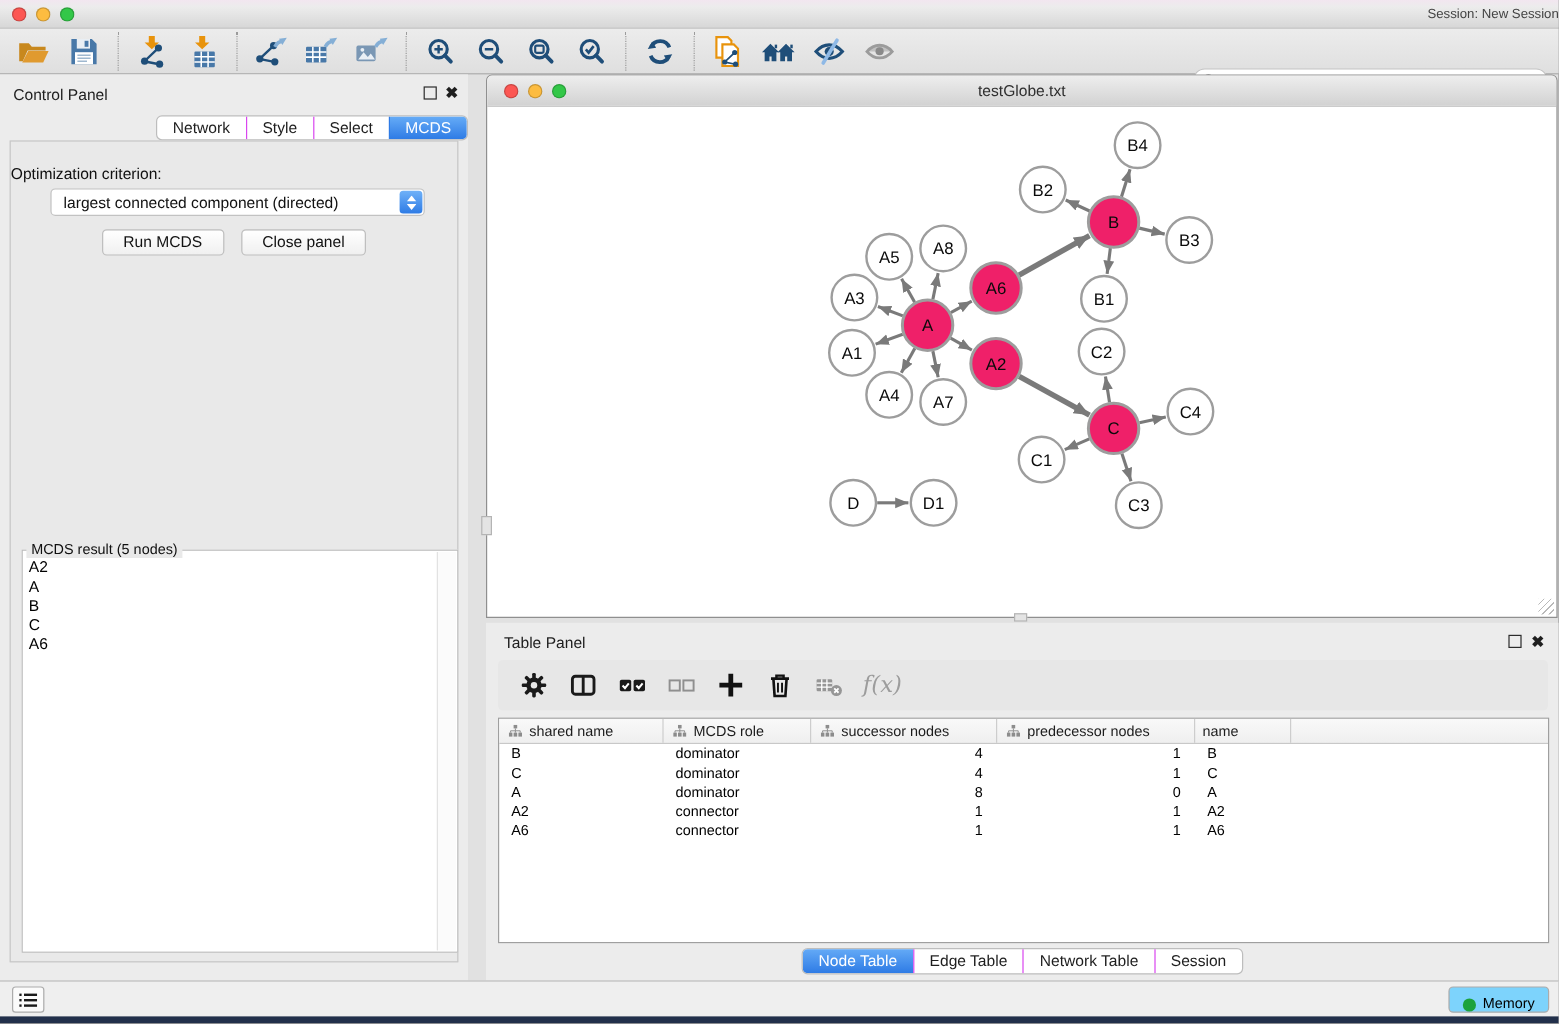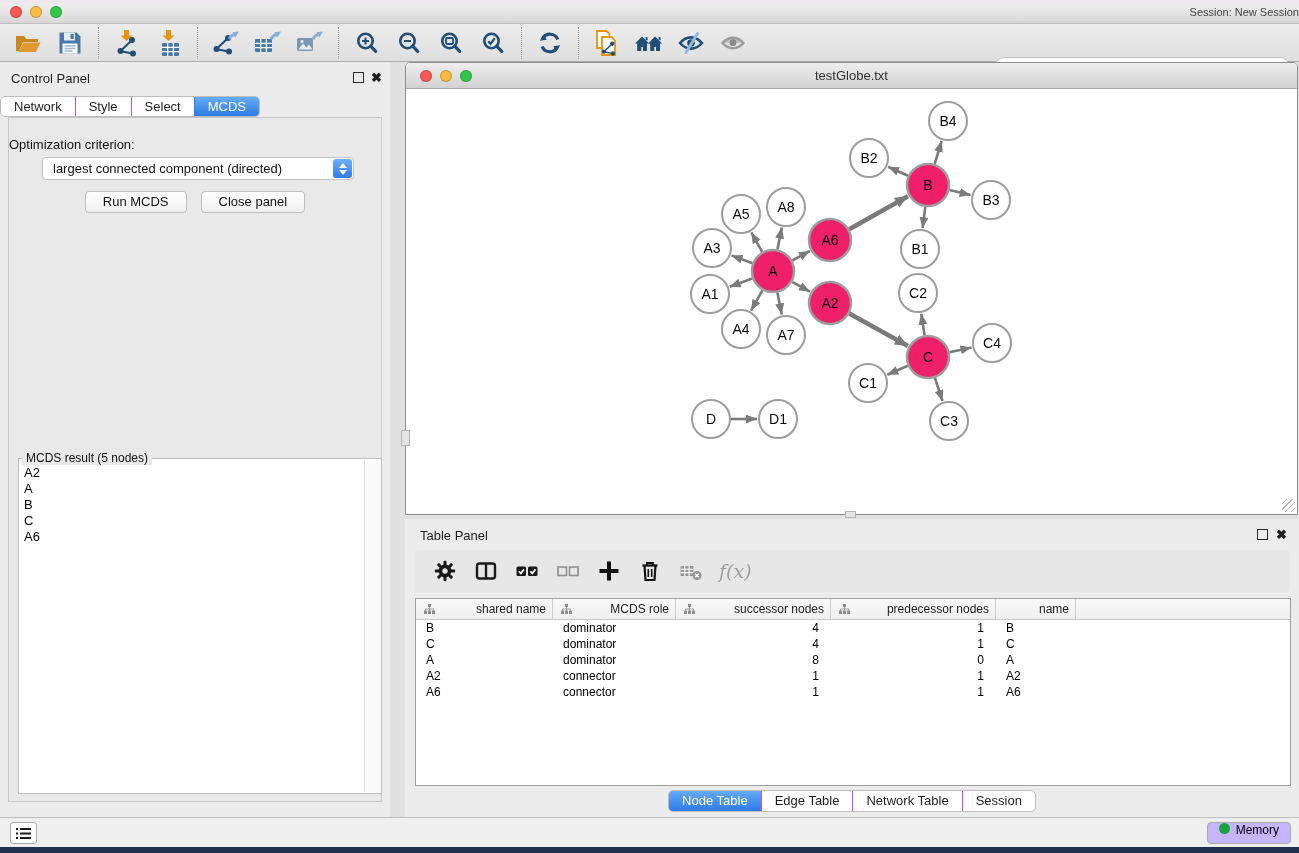--- a/index.html
+++ b/index.html
@@ -28,21 +28,21 @@
   .cpanel { position:absolute; left:0; top:62px; width:390px; height:755px; background:#ECECEC; }
   .cpanel-head, .tpanel-head { position:relative; height:33px; }
   .panel-title { position:absolute; left:11px; top:9px; font-size:13px; color:#1E1E1E; }
   .float-icon { position:absolute; top:10px; width:11px; height:11px; border:1.5px solid #2B2B2B; cursor:pointer; }
   .close-icon { position:absolute; top:8px; font-size:13px; font-weight:bold; color:#1E1E1E; cursor:pointer; line-height:15px; }
 
   .seg { display:flex; border:1px solid #BDBDBD; border-radius:5px; background:#FFF; height:21px; overflow:hidden; }
   .seg-item { padding:0 13px; font-size:13px; line-height:20px; color:#1E1E1E; cursor:pointer; white-space:nowrap; }
   .seg-item + .seg-item { border-left:1px solid #d946ef; }
   .seg-item.selected { background:linear-gradient(#66ACF7,#2E7BE5); color:#FFF; border-left-color:#2E7BE5; }
-  .cp-tabs { position:absolute; top:34px; left:0; right:0; display:flex; justify-content:flex-start; }
+  .cp-tabs { position:absolute; top:34px; left:0; right:0; display:flex; justify-content:flex-end; }
 
   .cp-body { position:absolute; left:8px; right:8px; top:55px; bottom:15px; background:#E9E9E9; border:1px solid #C6C6C6; }
   .opt-label { position:absolute; top:19px; left:0; right:0; text-align:left; font-size:13px; color:#101010; }
   .dropdown { position:absolute; left:33px; top:39px; width:312px; height:23px; background:#FFF;
     border:1px solid #C2C2C2; border-radius:4px; font-size:13px; line-height:21px; color:#111;
     padding-left:10px; cursor:pointer; }
   .dd-stepper { position:absolute; right:1px; top:1px; bottom:1px; width:19px; border-radius:3px;
     background:linear-gradient(#6FB1F8,#2E7BE5); display:flex; flex-direction:column; align-items:center; justify-content:center; gap:2px; }
   .dd-stepper svg { display:block; }
   .btn-row { position:absolute; top:73px; left:0; right:0; display:flex; justify-content:center; gap:14px; }
@@ -72,35 +72,35 @@
   .tpanel { position:absolute; left:405px; top:519px; width:894px; height:298px; background:#ECECEC; }
   .ttoolbar { position:absolute; left:10px; right:9px; top:31px; height:42px; background:#E7E7E7;
     border-radius:4px; display:flex; align-items:center; gap:15px; padding-left:17px; }
   .ttoolbar .tbicon { width:26px; height:26px; }
   .fx-label { font-family:"DejaVu Serif", serif; font-style:italic; font-size:19px; color:#9C9C9C; cursor:default; }
 
   .dtable { position:absolute; left:10px; right:8px; top:79px; height:188px; background:#FFF; border:1px solid #9F9F9F; overflow:hidden; }
   .dt-header { display:flex; height:21px; background:linear-gradient(#F9F9F9,#EFEFEF); border-bottom:1px solid #C8C8C8; }
   .dt-hcell { display:flex; align-items:center; border-right:1px solid #CDCDCD; font-size:12px; color:#1C1C1C; cursor:pointer; }
   .dt-hcell .hicon { margin-left:8px; display:flex; }
-  .dt-hcell .hlabel { flex:1; text-align:right; padding:0 6px; }
+  .dt-hcell .hlabel { flex:1; text-align:left; padding:0 6px; }
   .dt-hcell.filler { border-right:none; flex:1; cursor:default; }
   .dt-row { display:flex; height:16px; align-items:center; font-size:12px; color:#000; cursor:default; }
   .dt-cell { overflow:hidden; white-space:nowrap; }
   .al { text-align:left; padding:0 10px; } .ar { text-align:right; padding:0 12px; }
 
   .bottom-tabs { position:absolute; left:0; right:0; bottom:5px; display:flex; justify-content:center; }
   .bottom-tabs .seg { height:22px;align-items:flex-end; } .bottom-tabs .seg-item { line-height:21px; }
 
   
   .statusbar { position:absolute; left:0; top:817px; width:100%; height:30px; background:#EFEFEF; border-top:1px solid #BDBDBD; }
   .menu-btn { position:absolute; left:10px; top:4px; width:27px; height:22px; background:#FBFBFB; border:1px solid #ABABAB;
     border-radius:3px; display:flex; align-items:center; justify-content:center; cursor:pointer; }
-  .memory-btn { position:absolute; right:8px; top:4px; height:22px; padding:0 11px; background:#c4b5fd; border:1px solid #ABABAB;
-    border-radius:4px; display:flex; align-items:flex-start; gap:6px; font-size:12px; color:#000; cursor:pointer; }
+  .memory-btn { position:absolute; right:8px; top:4px; height:22px; padding:0 11px; background:#7dd3fc; border:1px solid #ABABAB;
+    border-radius:4px; display:flex; align-items:flex-end; gap:6px; font-size:12px; color:#000; cursor:pointer; }
   .memory-dot { width:11px; height:11px; border-radius:50%; background:#1CA23C; }
   .desktop-strip { position:absolute; left:0; top:847px; width:100%; height:6px; background:#22304B; }
 </style>
 </head>
 <body>
 
 <div id="app">
 
   <div class="titlebar">
     <div class="traffic">

